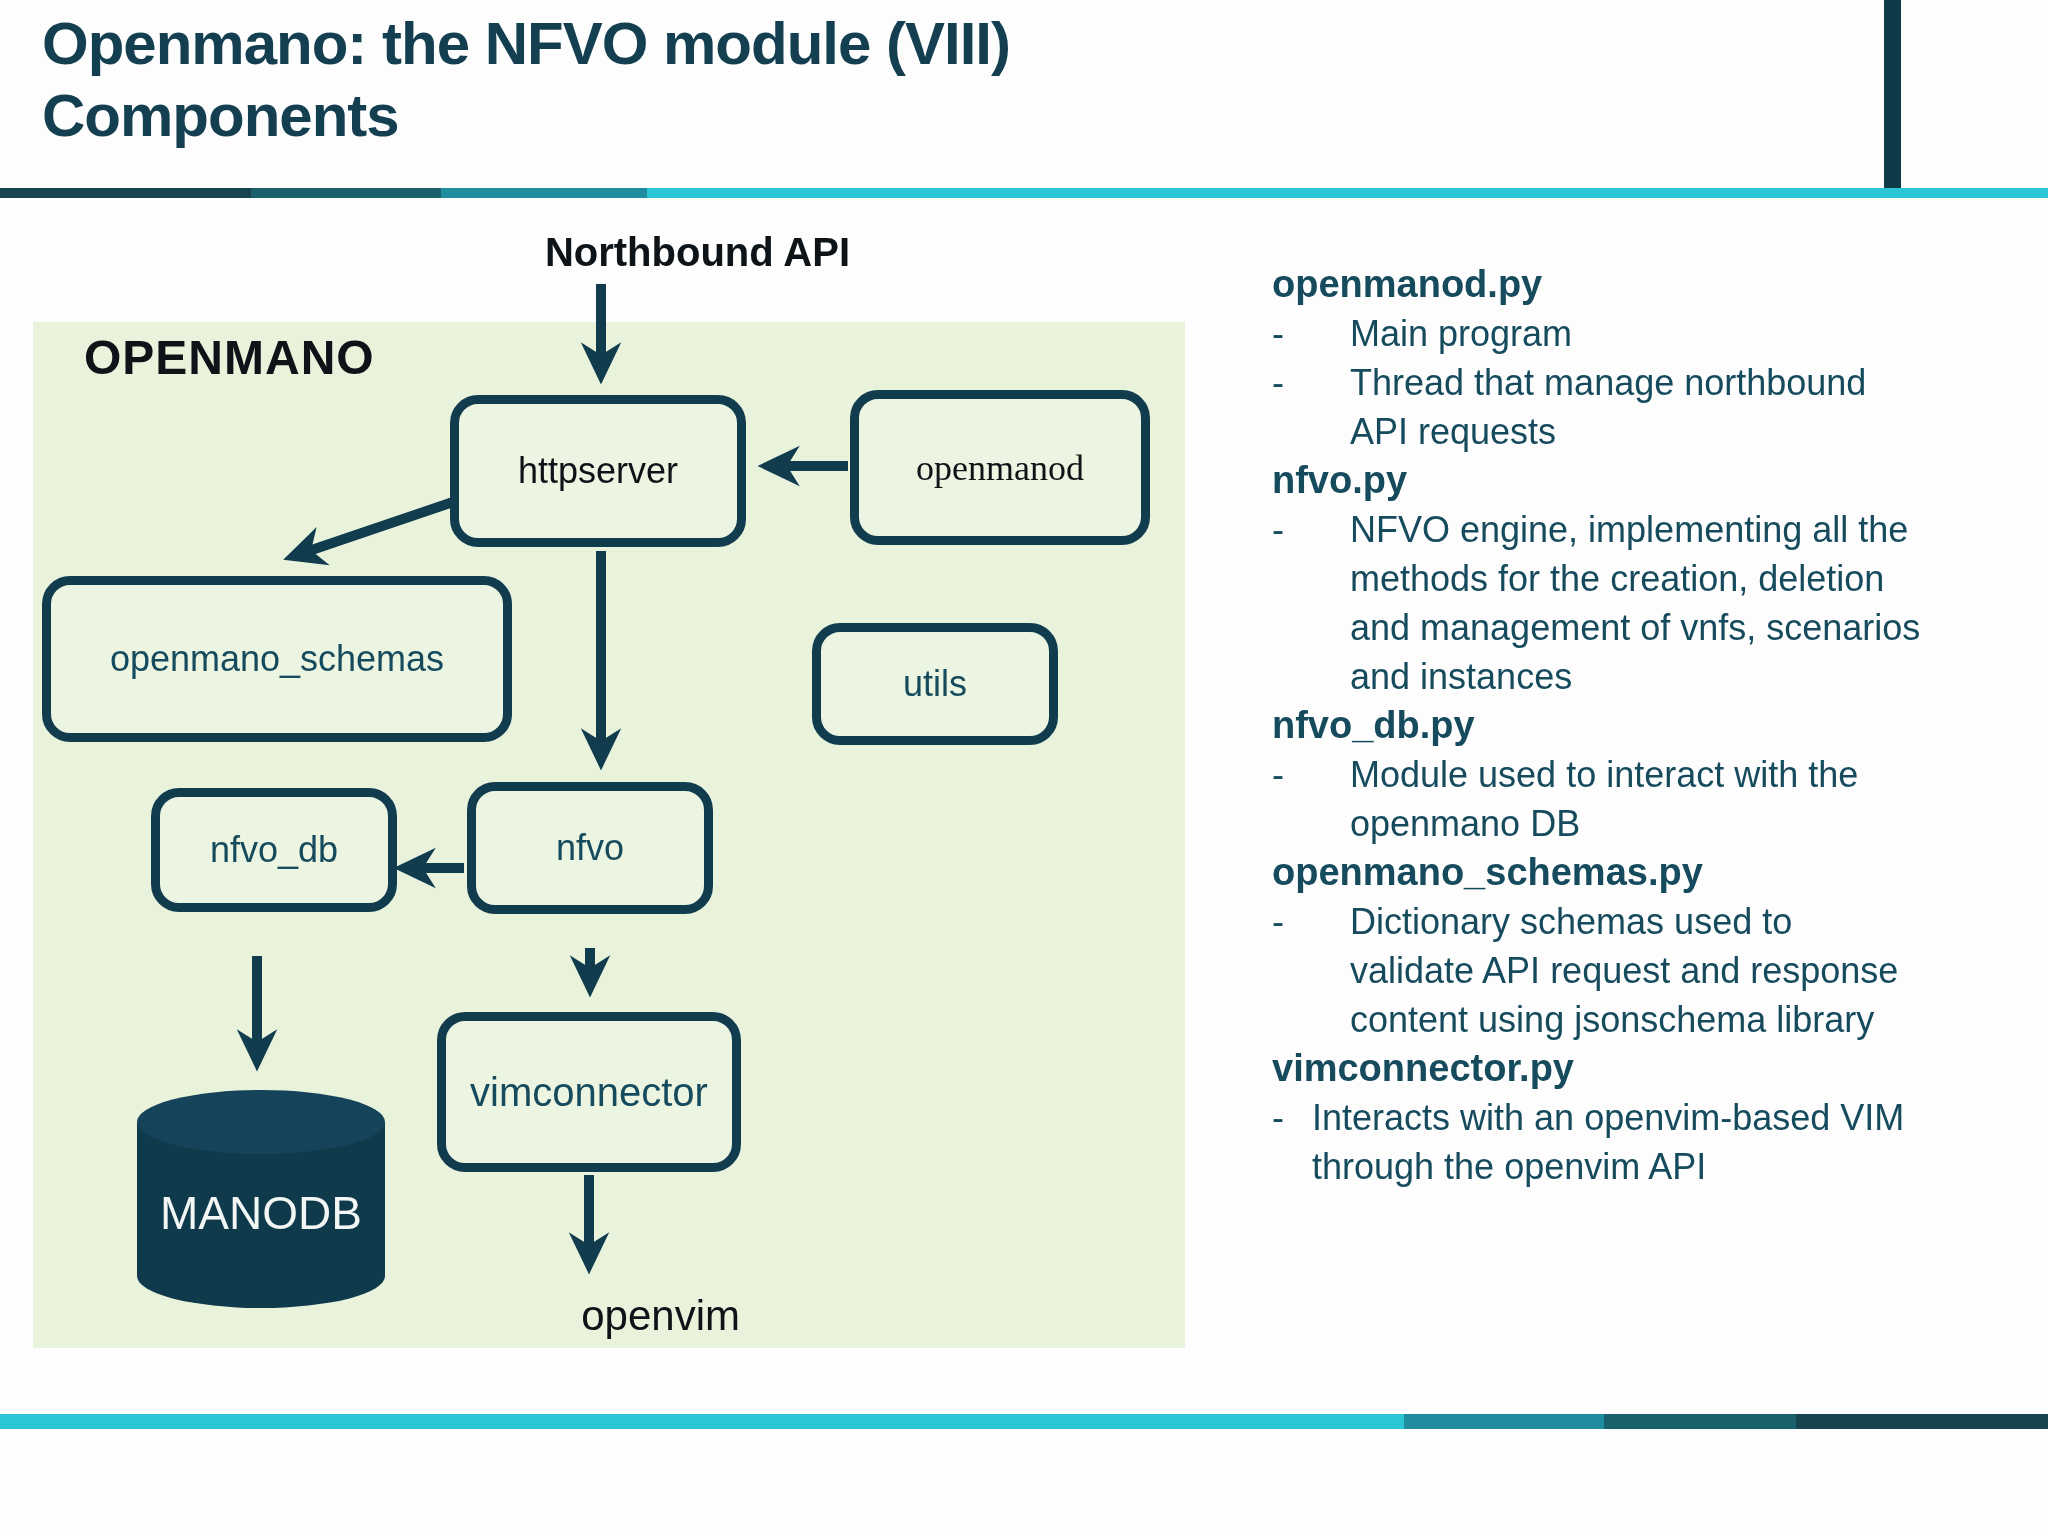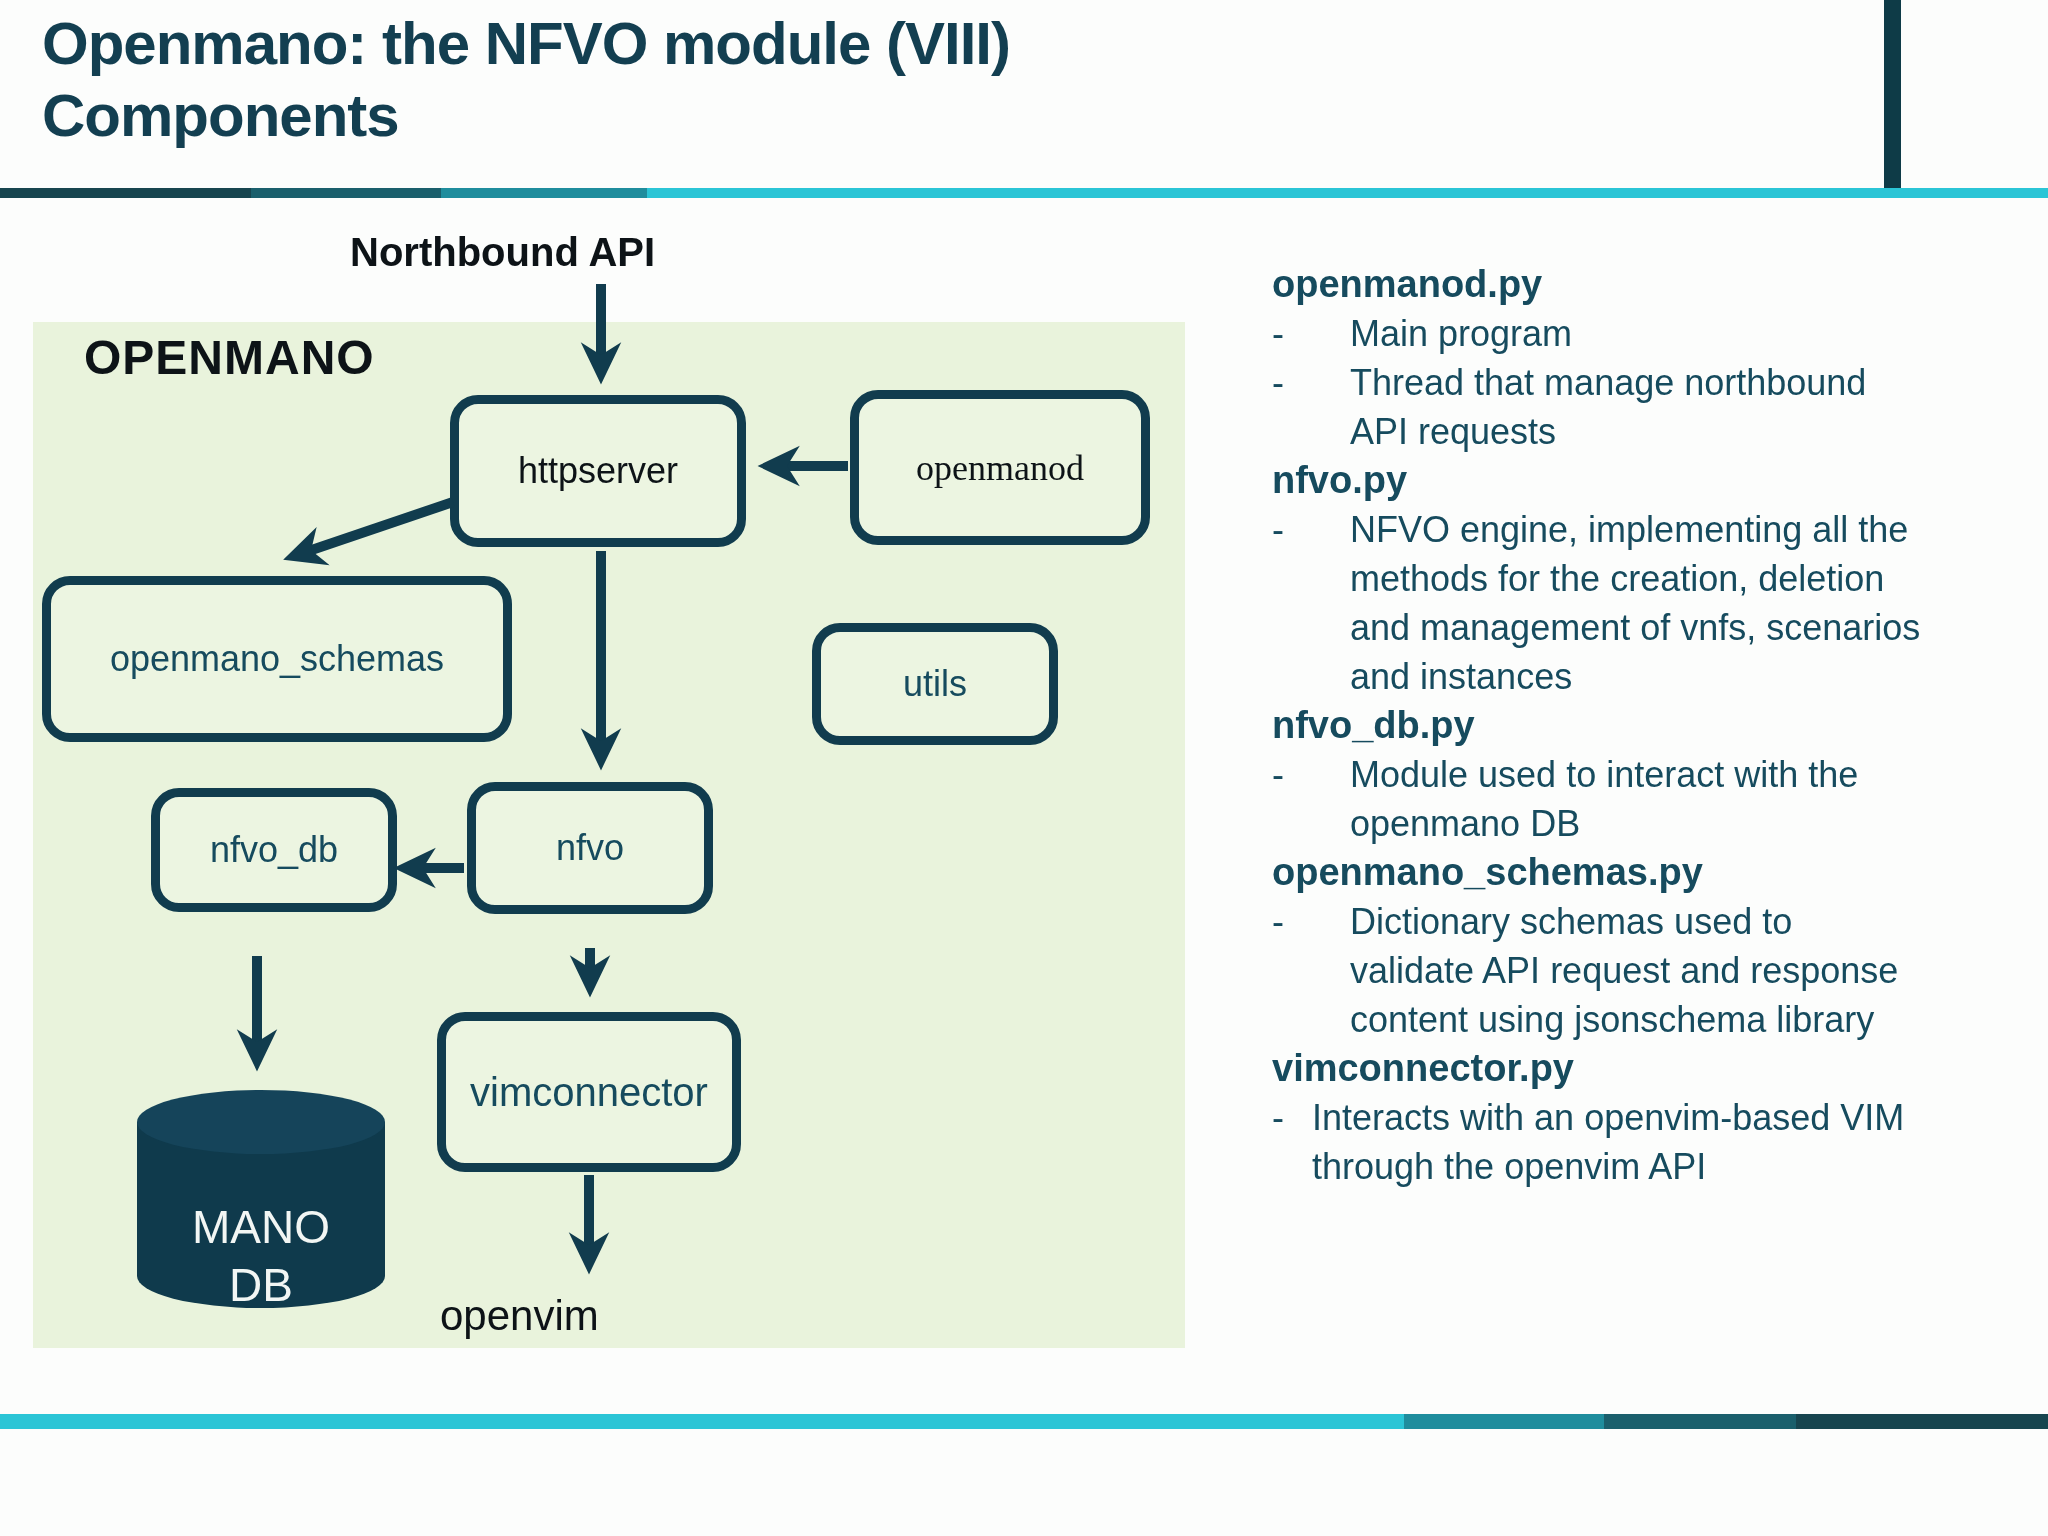--- a/index.html
+++ b/index.html
@@ -23,21 +23,21 @@
   .rule .seg{height:100%;}
   
   .panel{
     position:absolute;left:33px;top:322px;width:1152px;height:1026px;
     background:var(--panel);
   }
   .panel-title{
     position:absolute;left:84px;top:330px;
     font-size:48px;font-weight:bold;letter-spacing:1px;color:var(--label-dark);
   }
-  .flow-label{position:absolute;color:var(--label-dark);text-align:left;}
+  .flow-label{position:absolute;color:var(--label-dark);text-align:right;}
   .north-label{left:350px;top:230px;width:500px;font-size:40px;font-weight:bold;}
   .openvim-label{left:440px;top:1292px;width:300px;font-size:42px;}
   
   .node{
     position:absolute;border:9px solid var(--ink);border-radius:28px;
     background:var(--box-fill);display:flex;align-items:center;justify-content:center;
     box-sizing:border-box;font-size:36px;color:var(--label-dark);
   }
   .node.teal{color:var(--text);}
   .node-httpserver{left:450px;top:395px;width:296px;height:152px;}
@@ -54,22 +54,22 @@
   }
   .cyl-body{
     position:absolute;left:137px;top:1122px;width:248px;height:154px;
     background:var(--db-fill);
   }
   .cyl-bottom{
     position:absolute;left:137px;top:1244px;width:248px;height:64px;
     border-radius:50%;background:var(--db-fill);
   }
   .cyl-label{
-    position:absolute;left:137px;top:1171px;width:248px;height:170px;
-    display:flex;flex-direction:column;align-items:center;justify-content:center;
+    position:absolute;left:137px;top:1128px;width:248px;height:170px;
+    display:flex;flex-direction:row;align-items:center;justify-content:center;
     color:var(--db-text);font-size:46px;line-height:58px;
   }
   
   svg.arrows{position:absolute;left:0;top:0;pointer-events:none;}
   svg.arrows path.shaft{stroke:var(--ink);stroke-width:10;fill:none;}
   svg.arrows marker path{fill:var(--ink);}
   
   .descs{
     position:absolute;left:1272px;top:260px;width:740px;
     color:var(--text);font-size:36px;line-height:49px;

